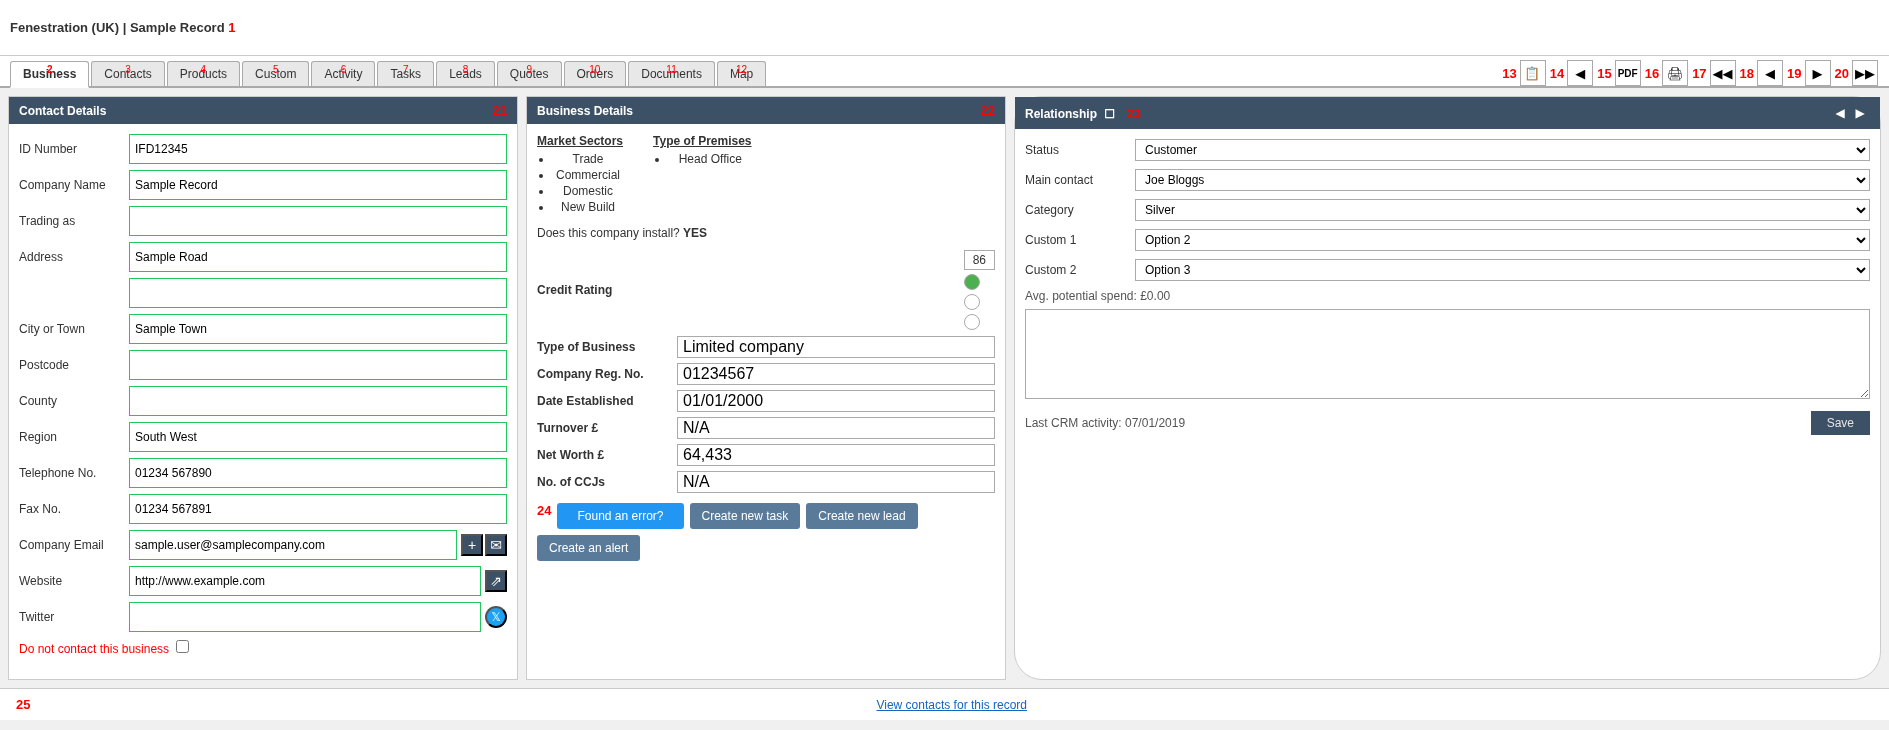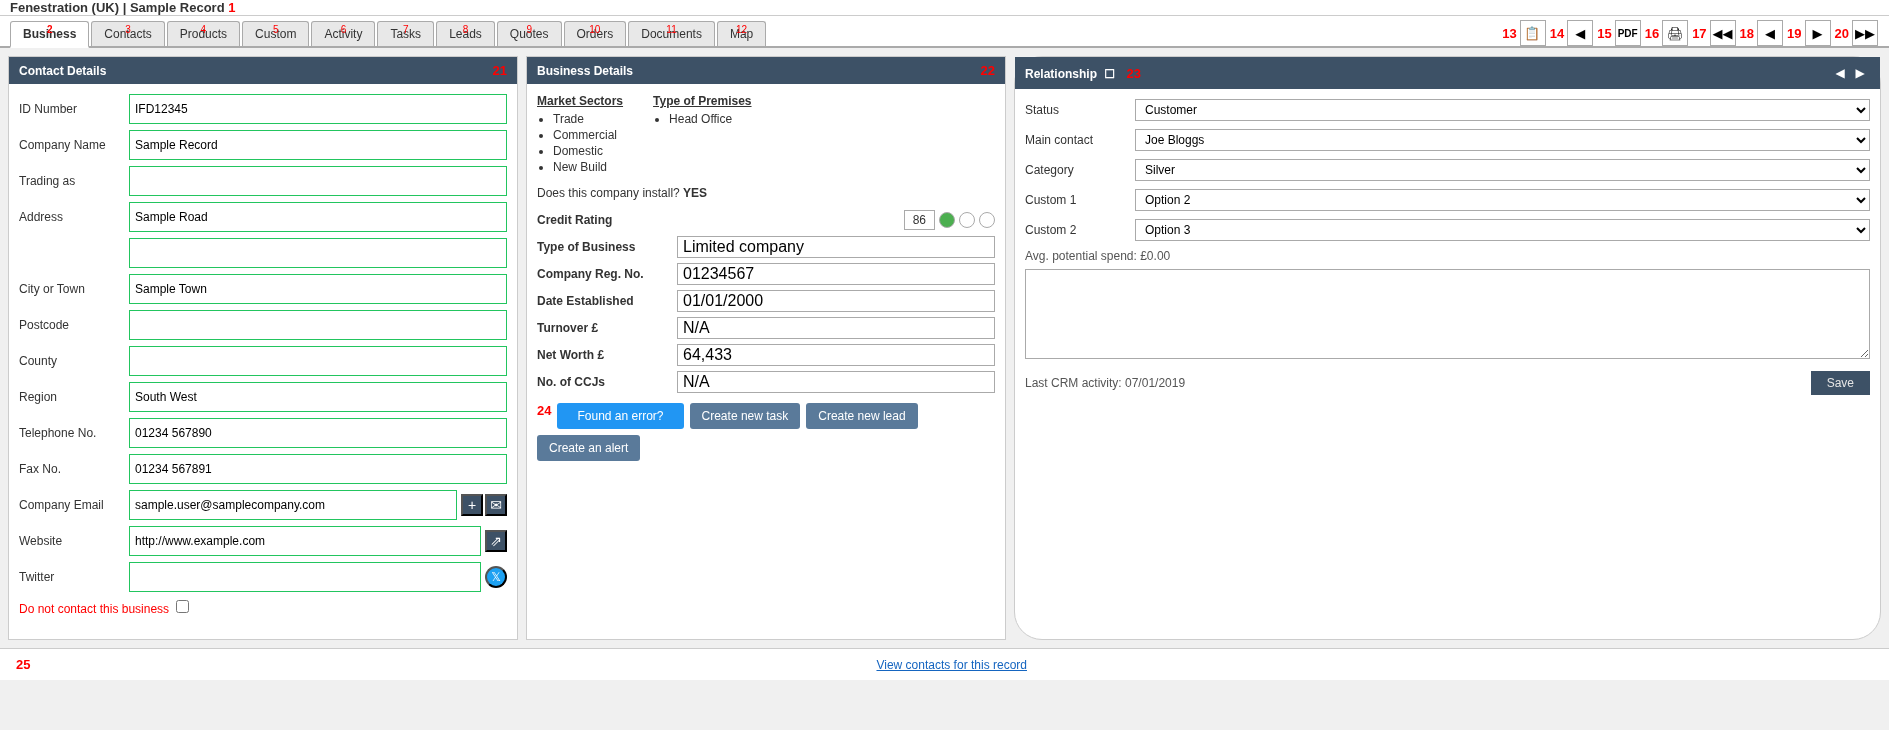--- a/index.html
+++ b/index.html
@@ -1,19 +1,19 @@
 <!DOCTYPE html>
 <html><head>
   <meta charset="utf-8">
   <style>
     * { box-sizing: border-box; margin: 0; padding: 0; }
     body { font-family: Arial, sans-serif; font-size: 12px; background: #f0f0f0; color: #333; }
 
     
-    .title-bar { padding: 0 10px; font-size: 13px; font-weight: bold; background: #fff; border-bottom: 1px solid #ccc; }
+    .title-bar { padding: 20px 10px; font-size: 13px; font-weight: bold; background: #fff; border-bottom: 1px solid #ccc; }
     .title-bar .record-num { color: red; }
 
     
     .tab-bar { display: flex; align-items: flex-end; background: #fff; border-bottom: 2px solid #aaa; padding: 0 10px; padding-top: 4px; position: relative; }
     .tab { padding: 5px 12px; cursor: pointer; border: 1px solid #aaa; border-bottom: none; background: #e8e8e8; margin-right: 2px; border-radius: 3px 3px 0 0; font-size: 12px; position: relative; }
     .tab.active { background: #fff; border-bottom: 2px solid #fff; margin-bottom: -2px; font-weight: bold; }
     .tab .tab-num { color: red; font-size: 10px; position: absolute; top: 2px; left: 50%; transform: translateX(-50%); }
     .tab-actions { margin-left: auto; display: flex; align-items: center; gap: 3px; }
 
     
@@ -35,28 +35,28 @@
     .form-input:read-only { background: #f9f9f9; }
 
     
     .annot { color: red; font-size: 13px; font-weight: bold; }
 
     
     .biz-section { padding: 10px; }
     .biz-cols { display: flex; gap: 30px; margin-bottom: 10px; }
     .biz-col h4 { font-size: 12px; font-weight: bold; margin-bottom: 4px; color: #333; text-decoration: underline; }
     .biz-col ul { list-style: disc; padding-left: 16px; font-size: 12px; }
-    .biz-col ul li { margin-bottom: 2px; }
+    .biz-col ul li { margin-bottom: 2px; text-align: center; }
 
     .biz-question { font-size: 12px; margin-bottom: 10px; }
     .biz-question strong { }
 
     .credit-rating-row { display: flex; align-items: center; margin-bottom: 6px; }
     .credit-label { width: 140px; font-size: 12px; font-weight: bold; }
-    .credit-value { margin-left: auto; display: flex; align-items: center; gap: 4px; }
+    .credit-value { margin-left: auto; display: flex; gap: 4px; flex-direction: column; }
     .credit-box { background: #fff; border: 1px solid #aaa; padding: 2px 8px; font-size: 12px; }
     .credit-circle { width: 16px; height: 16px; border-radius: 50%; border: 1px solid #aaa; display: inline-block; }
     .credit-circle.green { background: #4caf50; }
     .credit-circle.empty { background: #fff; }
 
     .biz-form-row { display: flex; align-items: center; margin-bottom: 5px; }
     .biz-form-label { width: 140px; font-size: 12px; font-weight: bold; flex-shrink: 0; }
     .biz-form-input { flex: 1; padding: 2px 5px; border: 1px solid #aaa; font-size: 16px; height: 22px; }
 
     

